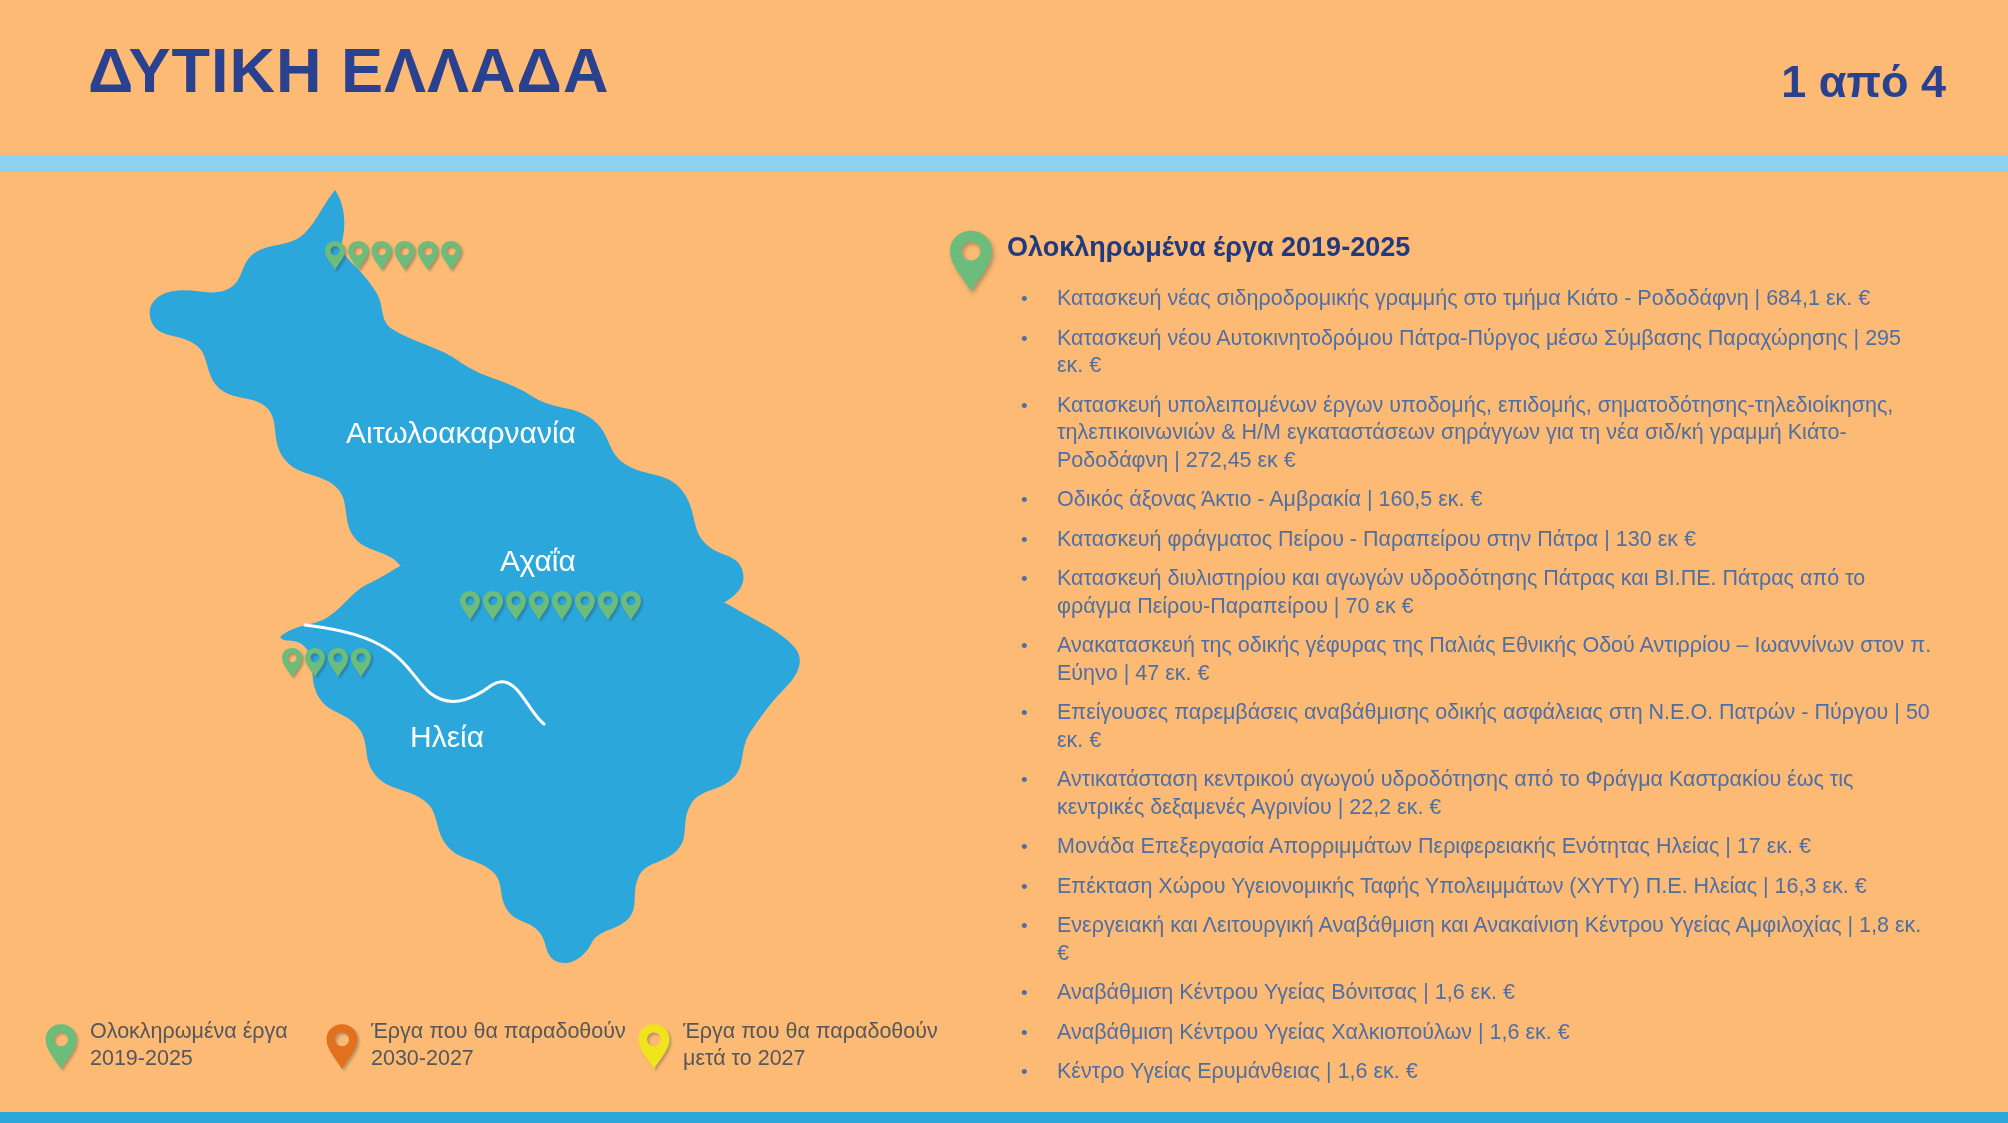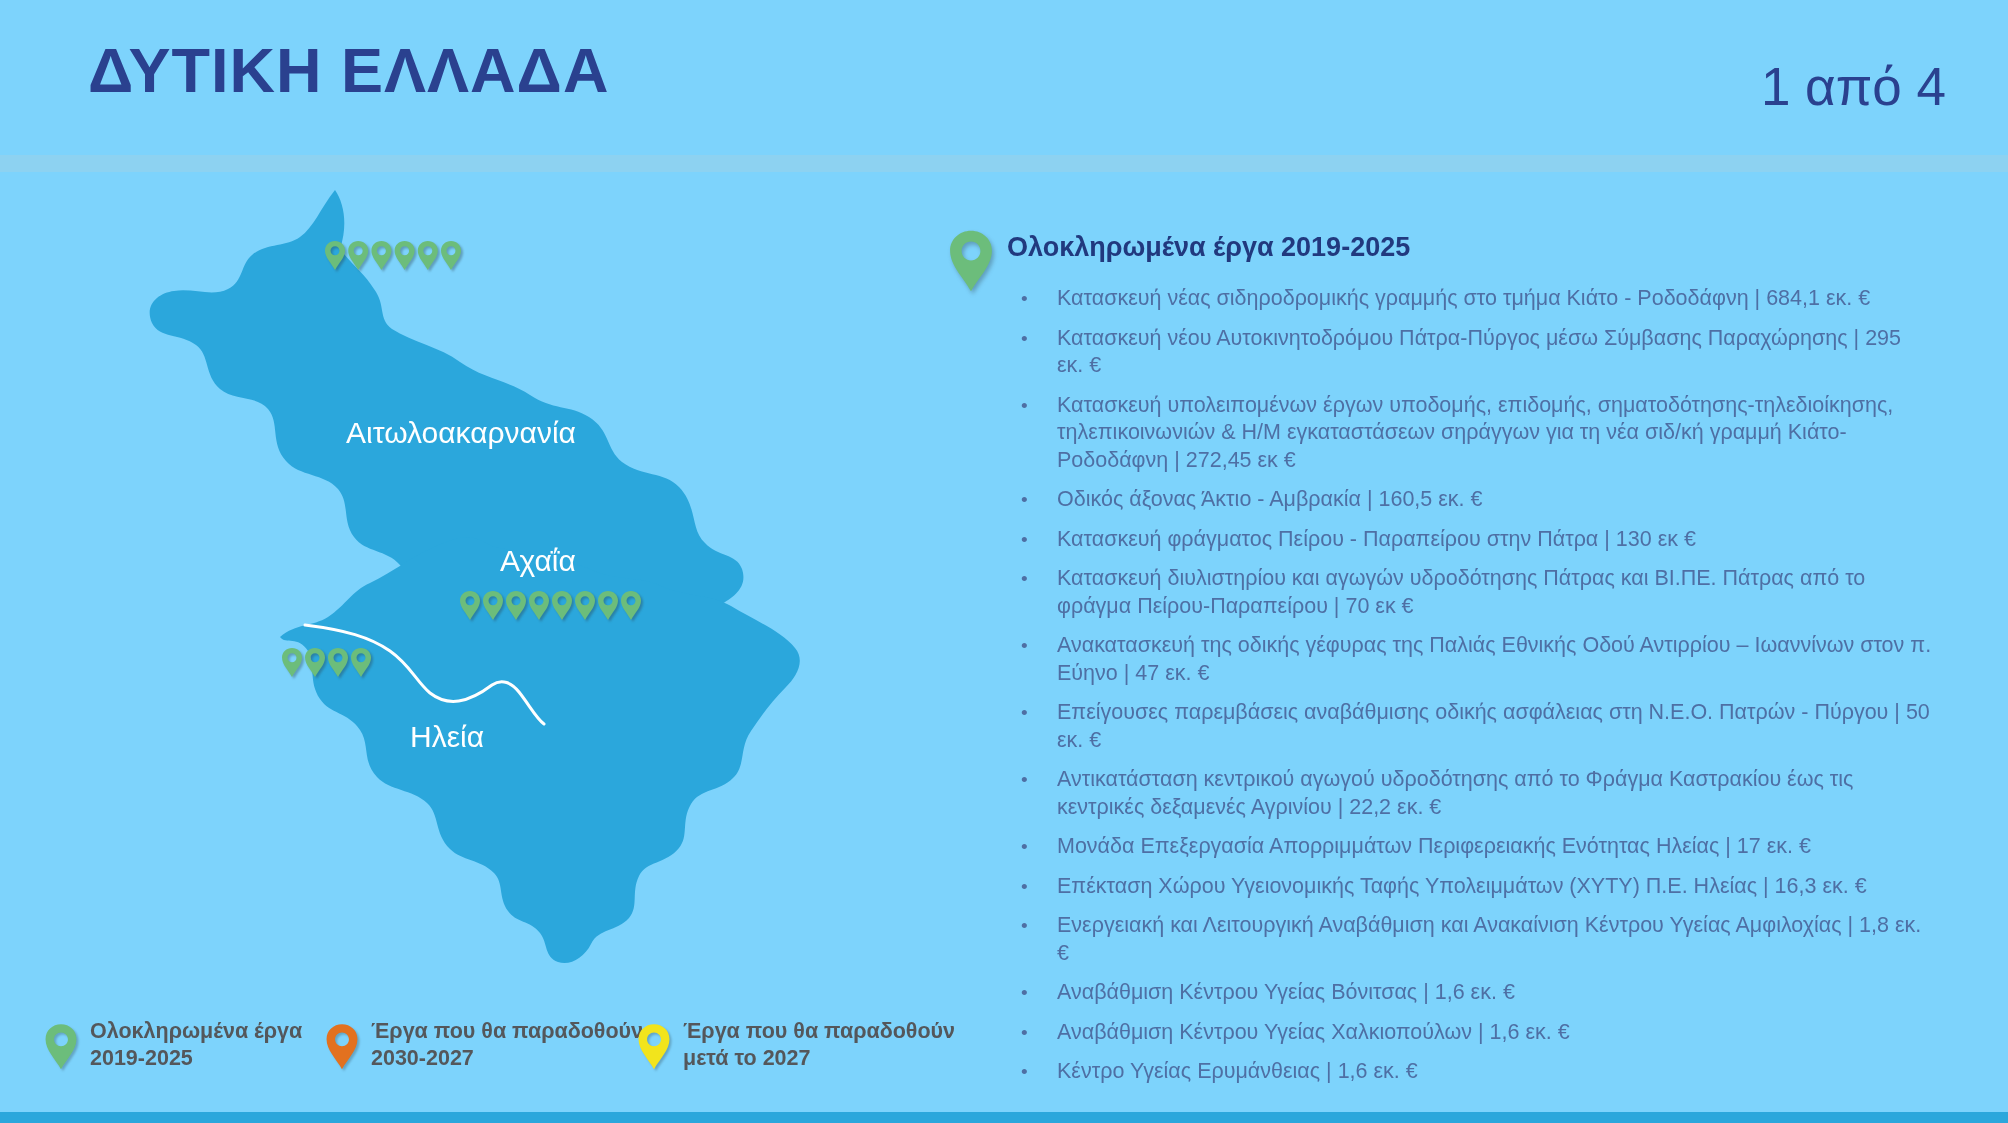--- a/index.html
+++ b/index.html
@@ -1,27 +1,27 @@
 <!DOCTYPE html>
 <html><head>
 <meta charset="utf-8">
 <style>
   html,body{margin:0;padding:0;background:#fff;}
   .slide{
-    position:relative;width:2008px;height:1123px;overflow:hidden;background:#7dd3fc;
+    position:relative;width:2008px;height:1123px;overflow:hidden;background:#fdba74;
     font-family:"Liberation Sans", sans-serif;
   }
   
   .page-title{
     position:absolute;left:88px;top:34px;margin:0;
     font-size:63px;font-weight:700;letter-spacing:1px;color:#2A418F;
   }
   .page-indicator{
     position:absolute;right:62px;top:56px;
-    font-size:53px;font-weight:400;color:#2A418F;
+    font-size:45px;font-weight:700;color:#2A418F;
   }
   .top-bar{
     position:absolute;left:0;top:155px;width:100%;height:17px;background:#8DD2F1;
   }
   .bottom-bar{
     position:absolute;left:0;bottom:0;width:100%;height:11px;background:#2BA7DC;
   }
   
   .map-svg{position:absolute;left:100px;top:175px;width:720px;height:810px;}
   .region-label{
@@ -43,21 +43,21 @@
   .project-list li{position:relative;margin:12px;}
   .project-list li::before{
     content:"•";position:absolute;left:-36px;top:0;
     font-size:19px;color:#4E6FA4;
   }
   
   .legend{position:absolute;left:0;top:1018px;width:100%;height:70px;}
   .legend-item{position:absolute;display:flex;align-items:flex-start;}
   .legend-item .pin{width:34px;height:48px;margin-top:4px;filter:drop-shadow(2px 2px 1px rgba(40,60,70,0.3));}
   .legend-label{
-    margin-left:12px;font-size:21.5px;line-height:27px;color:#54575B;font-weight:700;
+    margin-left:12px;font-size:21.5px;line-height:27px;color:#54575B;font-weight:400;
   }
   .legend-item.l1{left:44px;}
   .legend-item.l2{left:325px;}
   .legend-item.l3{left:637px;}
 </style>
 </head>
 <body>
 
 <div class="slide">
 

